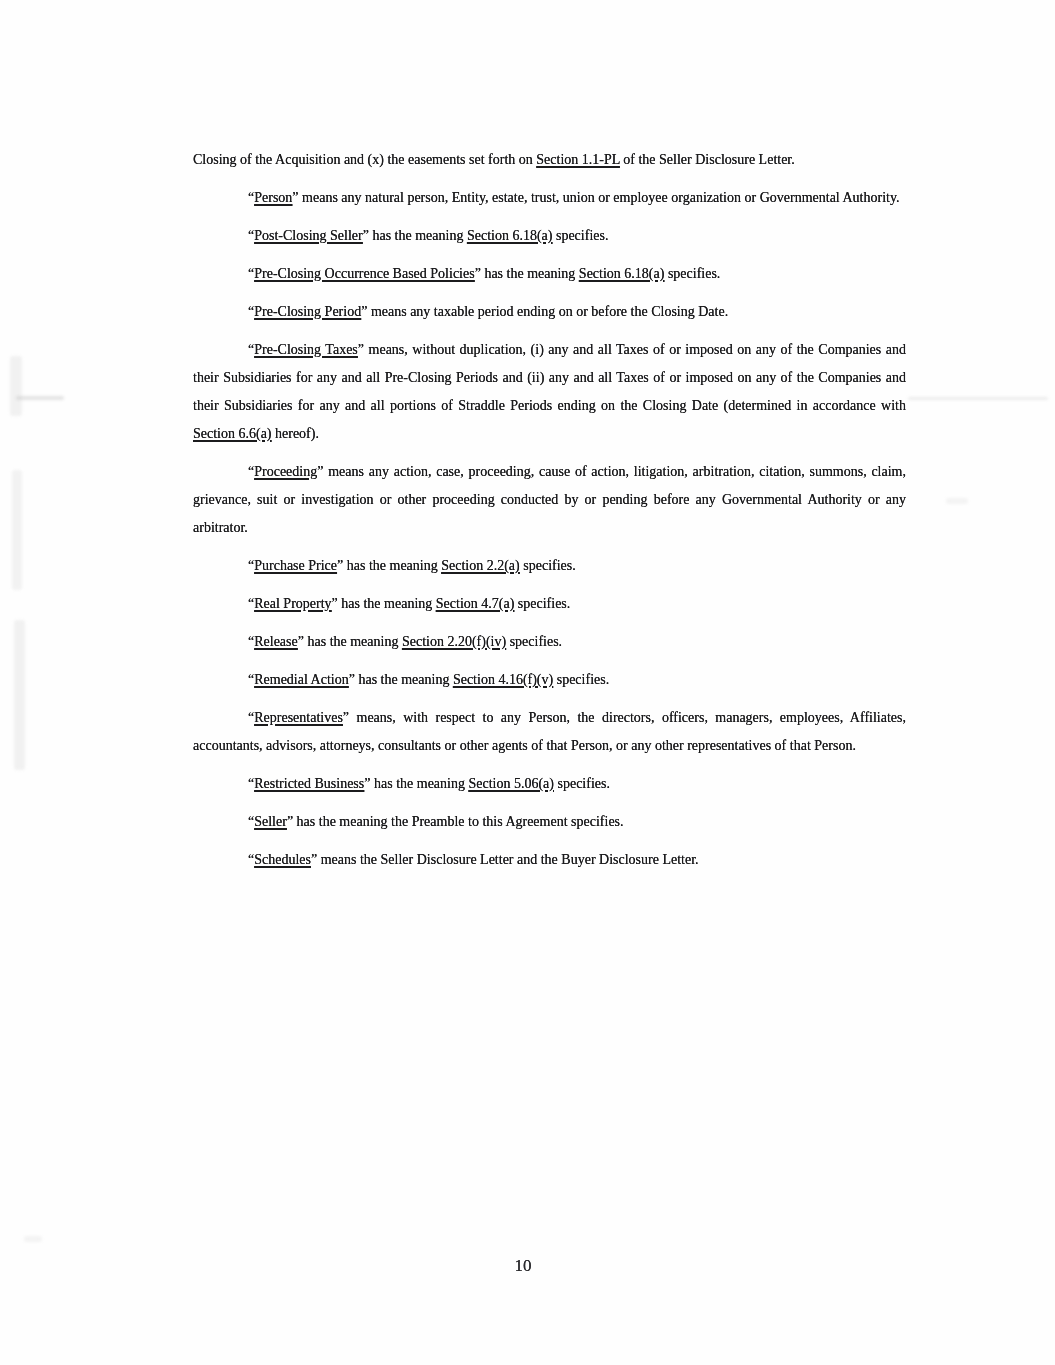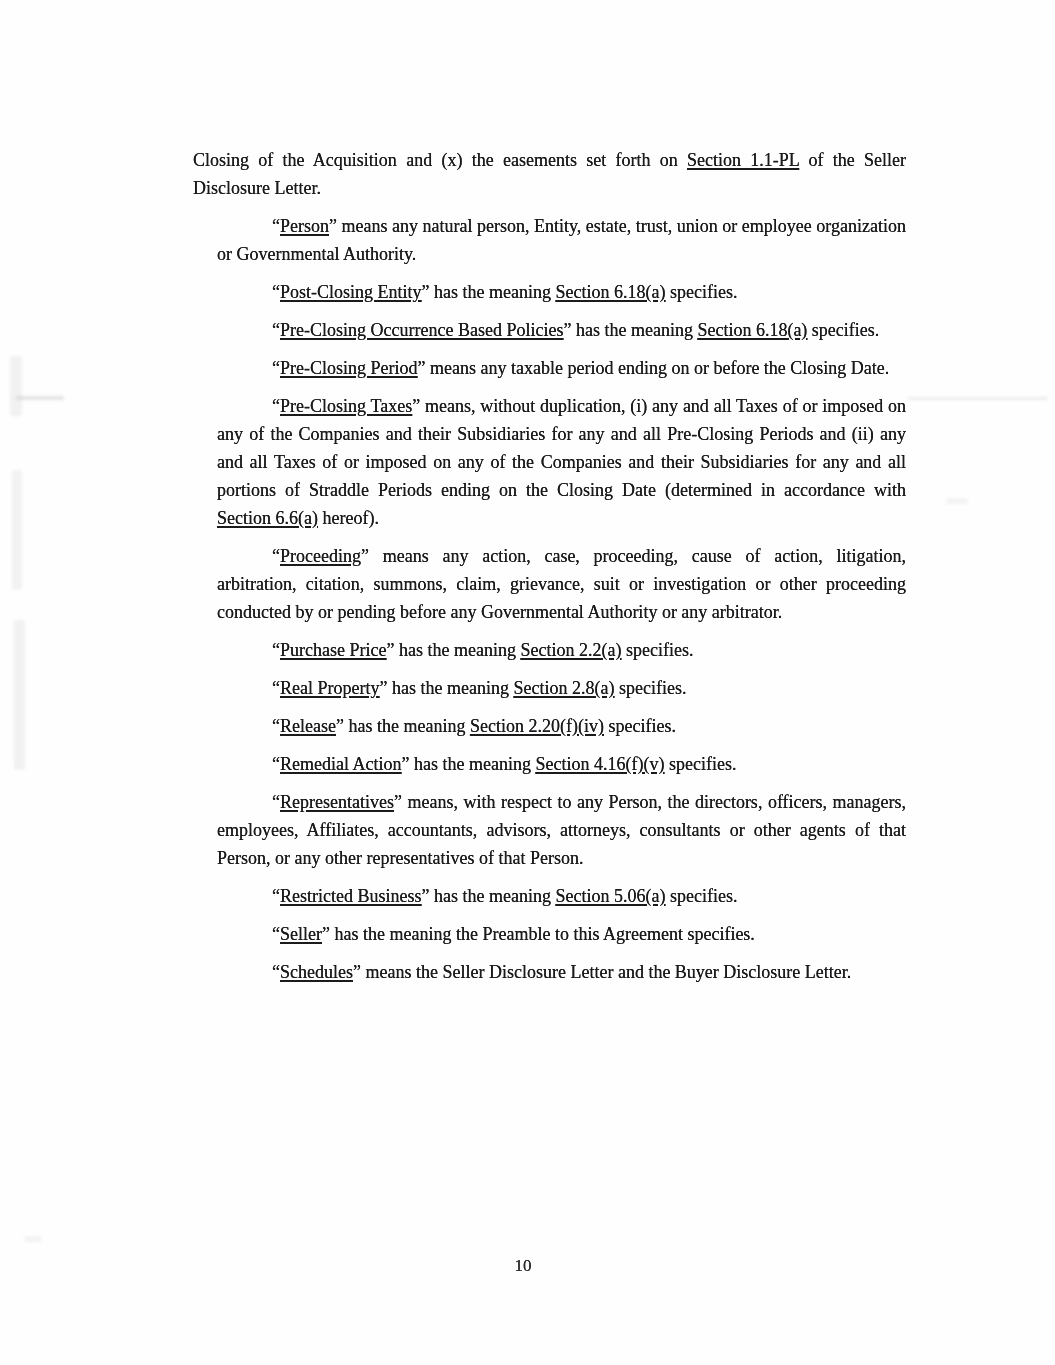--- a/index.html
+++ b/index.html
@@ -18,31 +18,30 @@
     position: absolute;
     inset: 0;
     background: #fefefe;
   }
   .textblock {
     position: absolute;
     left: 193px;
     top: 146px;
     width: 713px;
     color: #1b1b1d;
-    font-size: 18px;
+    font-size: 14px;
     line-height: 28px;
     text-shadow: 0 0 0.4px currentColor; 
   }
   p.para {
     margin: 0 0 10px 0;
     text-align: justify;
   }
   p.para.indent {
     text-indent: 55px;
-    margin-left: 24px;
   }
   p.para u {
     text-decoration: underline;
     text-decoration-thickness: 1.5px;
     text-underline-offset: 2px;
   }
   .page-number {
     position: absolute;
     top: 1256px;
     left: 193px;
@@ -78,27 +77,27 @@
   <div class="artifact art-dash-right"></div>
   <div class="artifact art-streak-1"></div>
   <div class="artifact art-streak-2"></div>
   <div class="artifact art-streak-3"></div>
   <div class="artifact art-blob-right"></div>
   <div class="artifact art-blob-bottom"></div>
 
   <div class="textblock">
       <p class="para"><span>Closing of the Acquisition and (x) the easements set forth on </span><u>Section 1.1-PL</u><span> of the Seller Disclosure Letter.</span></p>
       <p class="para indent"><span>“</span><u>Person</u><span>” means any natural person, Entity, estate, trust, union or employee organization or Governmental Authority.</span></p>
-      <p class="para indent"><span>“</span><u>Post-Closing Entity</u><span>” has the meaning </span><u>Section 6.18(a)</u><span> specifies.</span></p>
+      <p class="para indent"><span>“</span><u>Post-Closing Seller</u><span>” has the meaning </span><u>Section 6.18(a)</u><span> specifies.</span></p>
       <p class="para indent"><span>“</span><u>Pre-Closing Occurrence Based Policies</u><span>” has the meaning </span><u>Section 6.18(a)</u><span> specifies.</span></p>
       <p class="para indent"><span>“</span><u>Pre-Closing Period</u><span>” means any taxable period ending on or before the Closing Date.</span></p>
       <p class="para indent"><span>“</span><u>Pre-Closing Taxes</u><span>” means, without duplication, (i) any and all Taxes of or imposed on any of the Companies and their Subsidiaries for any and all Pre-Closing Periods and (ii) any and all Taxes of or imposed on any of the Companies and their Subsidiaries for any and all portions of Straddle Periods ending on the Closing Date (determined in accordance with </span><u>Section 6.6(a)</u><span> hereof).</span></p>
       <p class="para indent"><span>“</span><u>Proceeding</u><span>” means any action, case, proceeding, cause of action, litigation, arbitration, citation, summons, claim, grievance, suit or investigation or other proceeding conducted by or pending before any Governmental Authority or any arbitrator.</span></p>
       <p class="para indent"><span>“</span><u>Purchase Price</u><span>” has the meaning </span><u>Section 2.2(a)</u><span> specifies.</span></p>
-      <p class="para indent"><span>“</span><u>Real Property</u><span>” has the meaning </span><u>Section 2.8(a)</u><span> specifies.</span></p>
+      <p class="para indent"><span>“</span><u>Real Property</u><span>” has the meaning </span><u>Section 4.7(a)</u><span> specifies.</span></p>
       <p class="para indent"><span>“</span><u>Release</u><span>” has the meaning </span><u>Section 2.20(f)(iv)</u><span> specifies.</span></p>
       <p class="para indent"><span>“</span><u>Remedial Action</u><span>” has the meaning </span><u>Section 4.16(f)(v)</u><span> specifies.</span></p>
       <p class="para indent"><span>“</span><u>Representatives</u><span>” means, with respect to any Person, the directors, officers, managers, employees, Affiliates, accountants, advisors, attorneys, consultants or other agents of that Person, or any other representatives of that Person.</span></p>
       <p class="para indent"><span>“</span><u>Restricted Business</u><span>” has the meaning </span><u>Section 5.06(a)</u><span> specifies.</span></p>
       <p class="para indent"><span>“</span><u>Seller</u><span>” has the meaning the Preamble to this Agreement specifies.</span></p>
       <p class="para indent"><span>“</span><u>Schedules</u><span>” means the Seller Disclosure Letter and the Buyer Disclosure Letter.</span></p>
     </div>
 
   <div class="page-number">10</div>
 </div>

